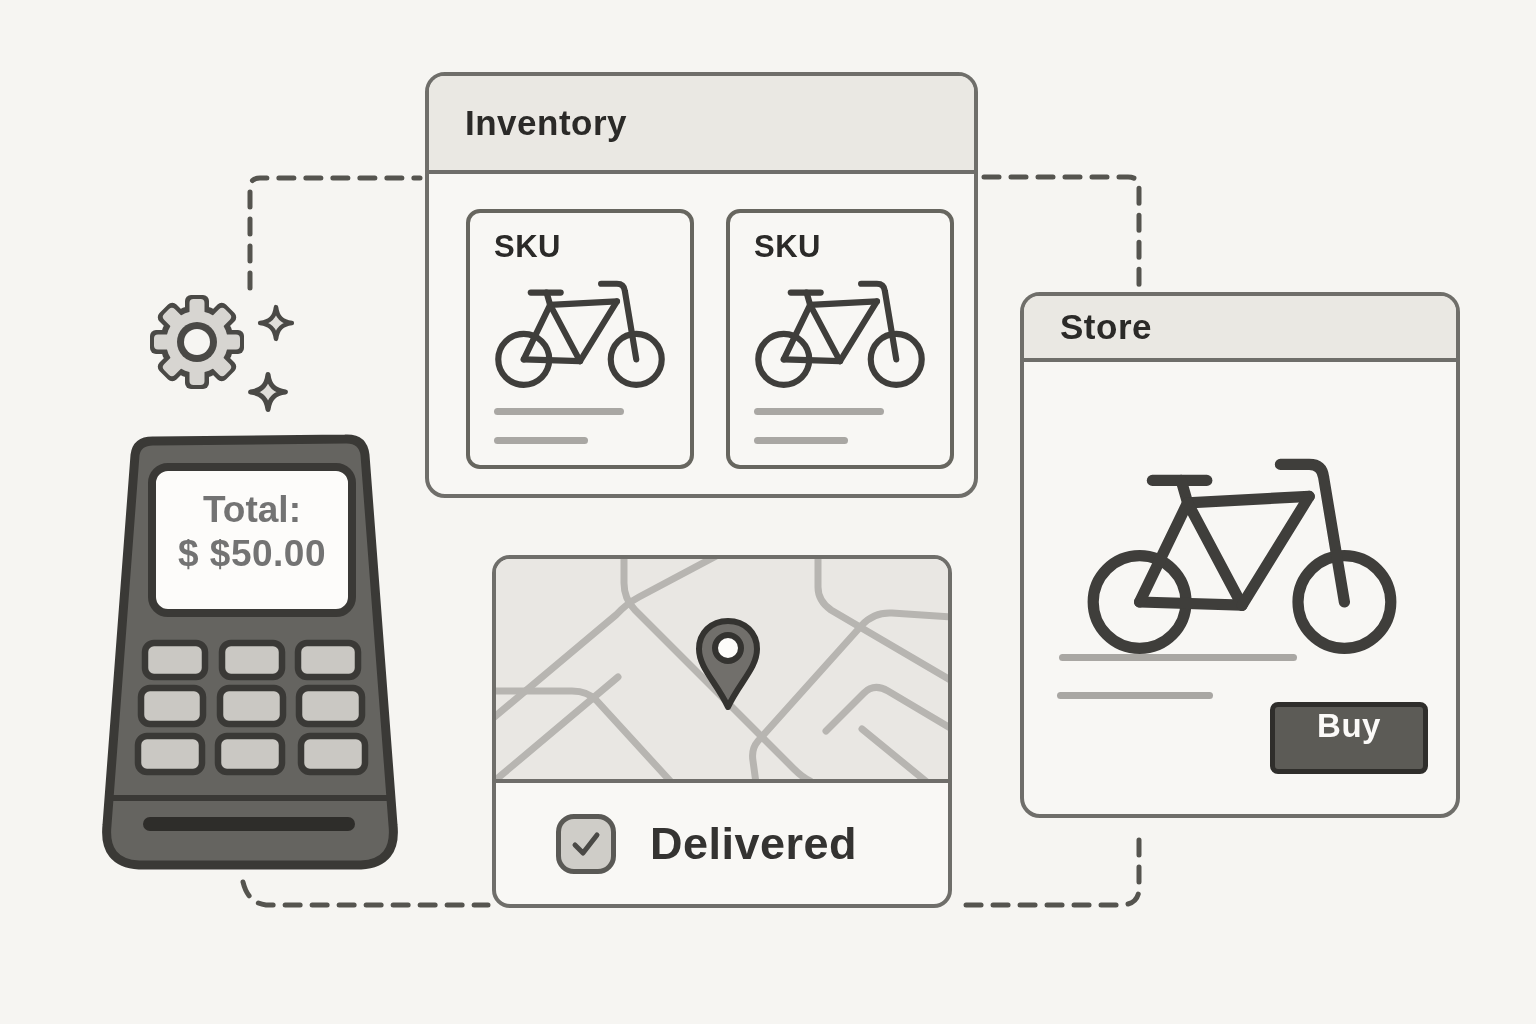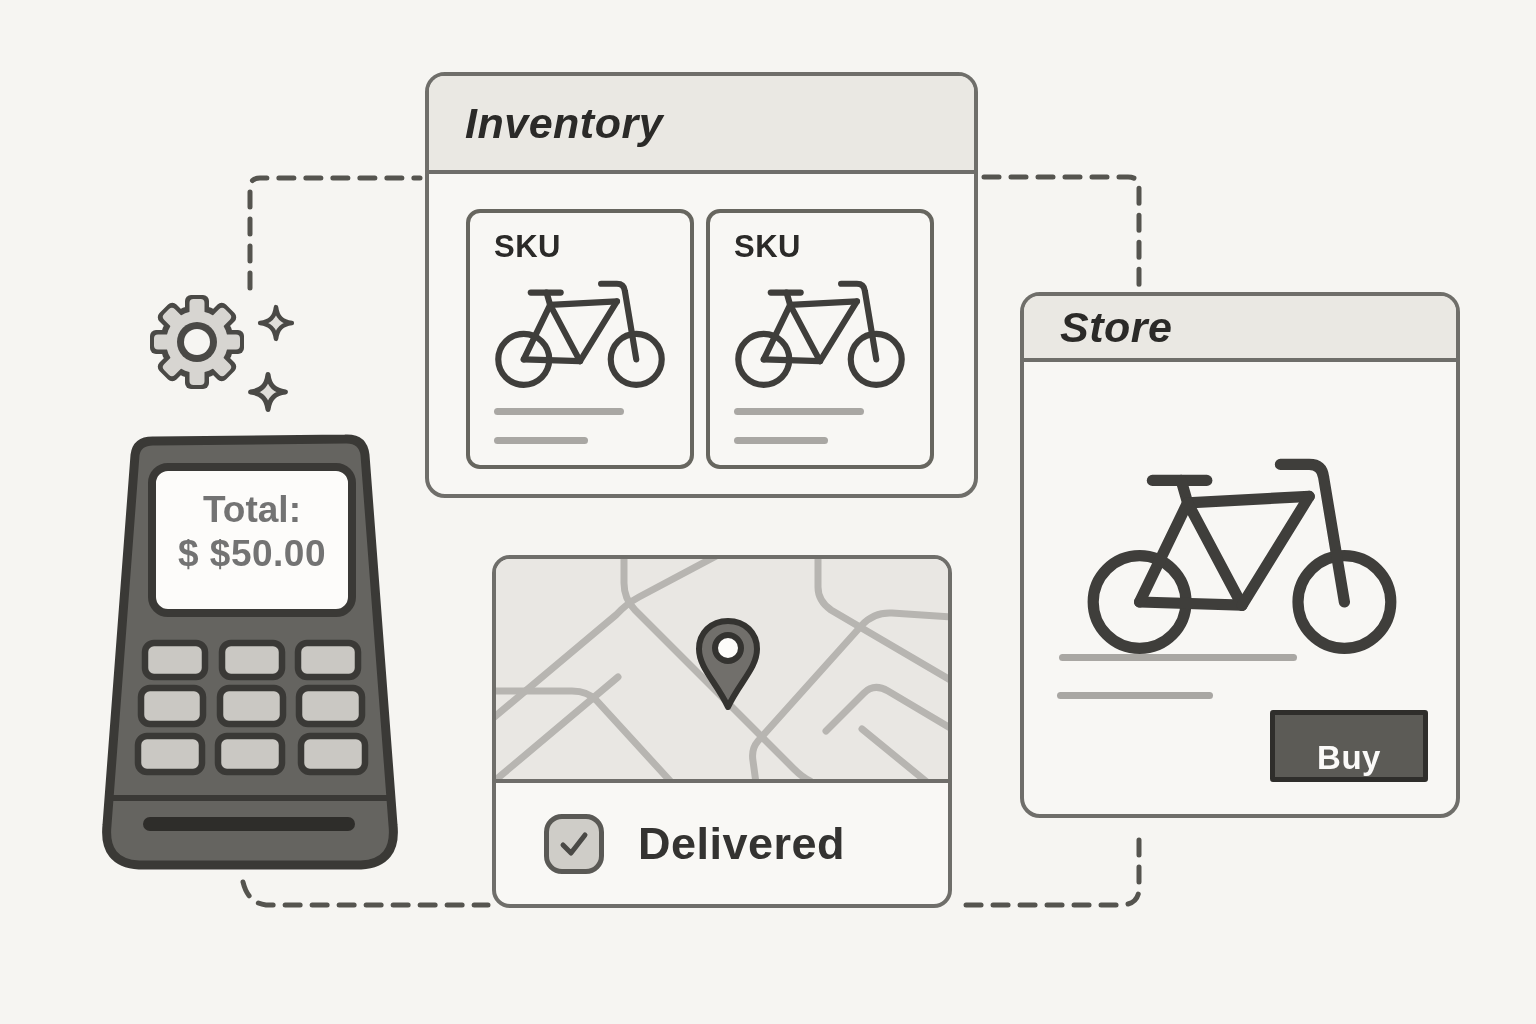--- a/index.html
+++ b/index.html
@@ -9,56 +9,56 @@
     background:#f6f5f2;
     font-family:"Liberation Sans","DejaVu Sans",sans-serif;
     color:#2e2d2b;
   }
   
   .panel{position:absolute;background:#f8f7f4;border:4px solid #6f6e6a;border-radius:20px;}
   .panel-header{
     height:98px;background:#eae8e3;border-bottom:4px solid #6f6e6a;
     border-radius:15px 15px 0 0;display:flex;align-items:center;padding:0 36px;
   }
-  .panel-title{font-size:43px;font-weight:600;letter-spacing:.5px;color:#2b2a28;font-style:italic;}
+  .panel-title{font-size:35px;font-weight:600;letter-spacing:.5px;color:#2b2a28;}
   .inventory{left:425px;top:72px;width:553px;height:426px;}
   .store{left:1020px;top:292px;width:440px;height:526px;}
   .store .panel-header{height:66px;}
   
-  .cards-row{position:absolute;left:37px;top:133px;display:flex;gap:12px;}
+  .cards-row{position:absolute;left:37px;top:133px;display:flex;gap:32px;}
   .sku-card{
     position:relative;width:228px;height:260px;background:#f8f7f4;
     border:4px solid #67665f;border-radius:14px;padding:16px 24px;
   }
   .sku-label{font-size:31px;font-weight:700;letter-spacing:.5px;color:#2b2a28;}
   .sku-bike{position:absolute;left:22px;top:62px;width:176px;height:116px;}
   .ph-line{position:absolute;height:7px;border-radius:4px;background:#a9a7a3;}
   .sku-line1{left:24px;bottom:50px;width:130px;}
   .sku-line2{left:24px;bottom:21px;width:94px;}
   
   .store-bike{position:absolute;left:58px;top:152px;width:320px;height:212px;}
   .store-line1{left:35px;top:358px;width:238px;}
   .store-line2{left:33px;top:396px;width:156px;}
   .buy-button{
-    position:absolute;right:28px;bottom:32px;width:158px;height:72px;
-    background:#5c5b56;border:5px solid #2f2e2b;border-radius:3px;
-    display:flex;align-items:flex-end;justify-content:center;cursor:pointer;
+    position:absolute;right:28px;bottom:40px;width:158px;height:72px;
+    background:#5c5b56;border:5px solid #2f2e2b;border-radius:8px;
+    display:flex;align-items:flex-start;justify-content:center;cursor:pointer;
   }
   .buy-label{color:#fbfaf8;font-size:33px;font-weight:700;letter-spacing:.5px;}
   
   .delivery-card{
     position:absolute;left:492px;top:555px;width:460px;height:353px;
     background:#f9f8f5;border:4px solid #6f6e6a;border-radius:18px;overflow:hidden;
   }
   .map-area{position:relative;width:100%;height:224px;background:#e9e7e3;border-bottom:4px solid #6f6e6a;}
   .map-roads{position:absolute;left:0;top:0;width:100%;height:100%;}
   .map-pin{position:absolute;left:198px;top:56px;width:68px;height:98px;}
   .delivery-footer{
     position:absolute;left:0;bottom:0;width:100%;height:121px;
-    display:flex;align-items:center;gap:34px;padding-left:48px;
+    display:flex;align-items:center;gap:34px;padding-left:60px;
   }
   .delivered-checkbox{
     width:60px;height:60px;background:#cfcdc8;border:5px solid #5a5955;
     border-radius:18px;display:flex;align-items:center;justify-content:center;cursor:pointer;
   }
   .delivered-label{font-size:45px;font-weight:600;color:#343331;letter-spacing:.5px;}
   
   .terminal-svg{position:absolute;left:95px;top:425px;width:310px;height:455px;}
   .terminal-screen-text{
     position:absolute;left:152px;top:489px;width:200px;text-align:center;color:#737373;

